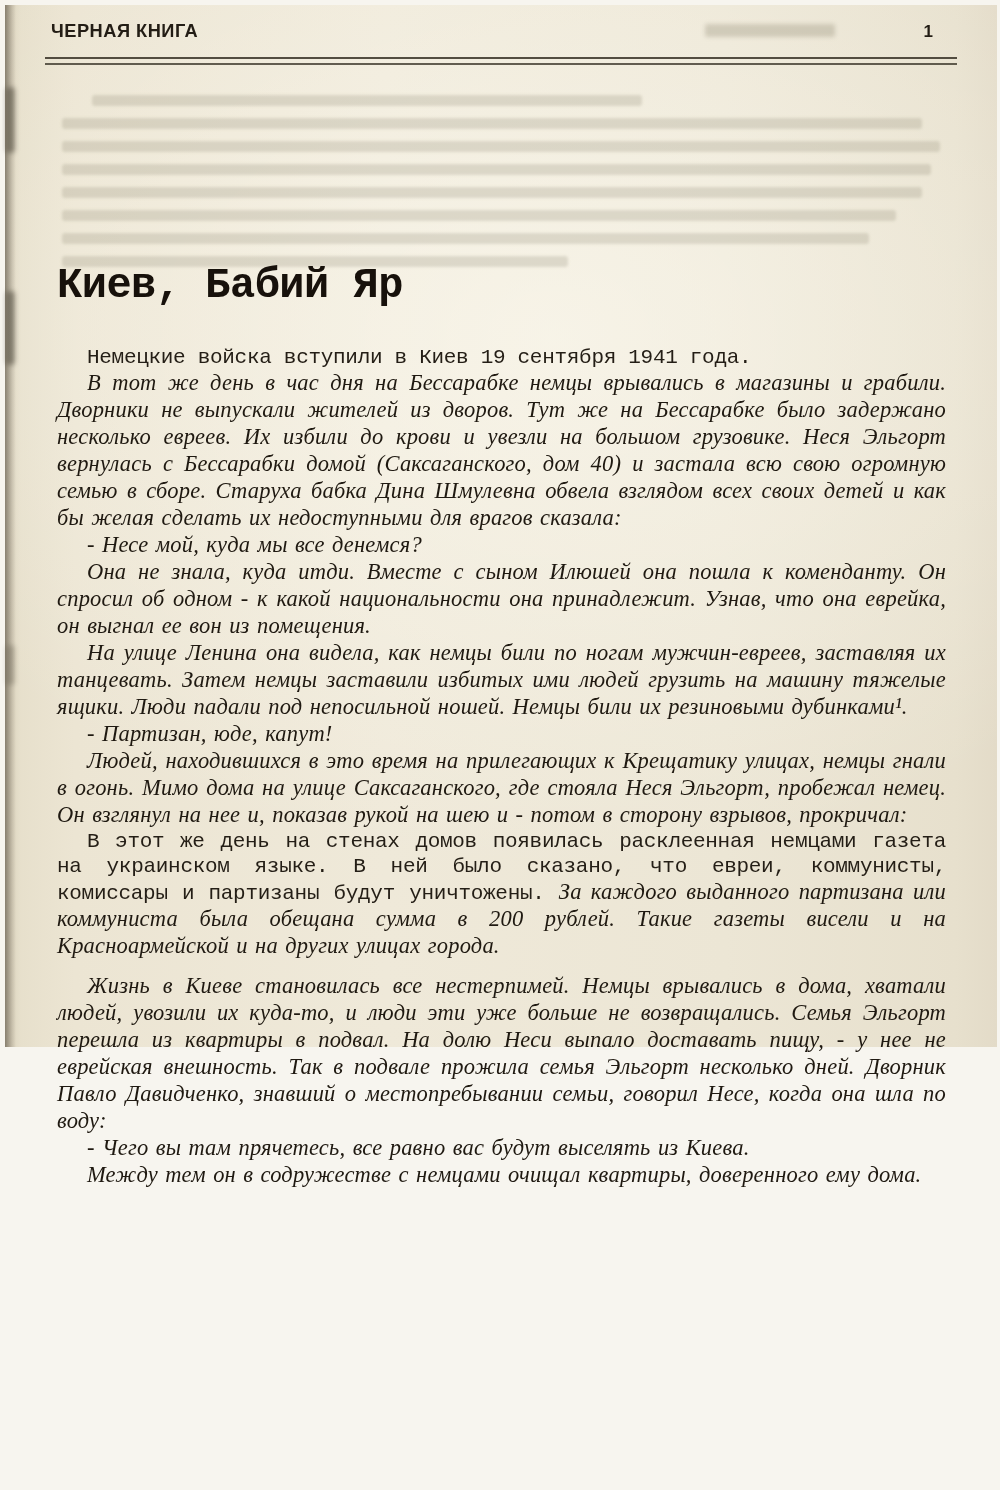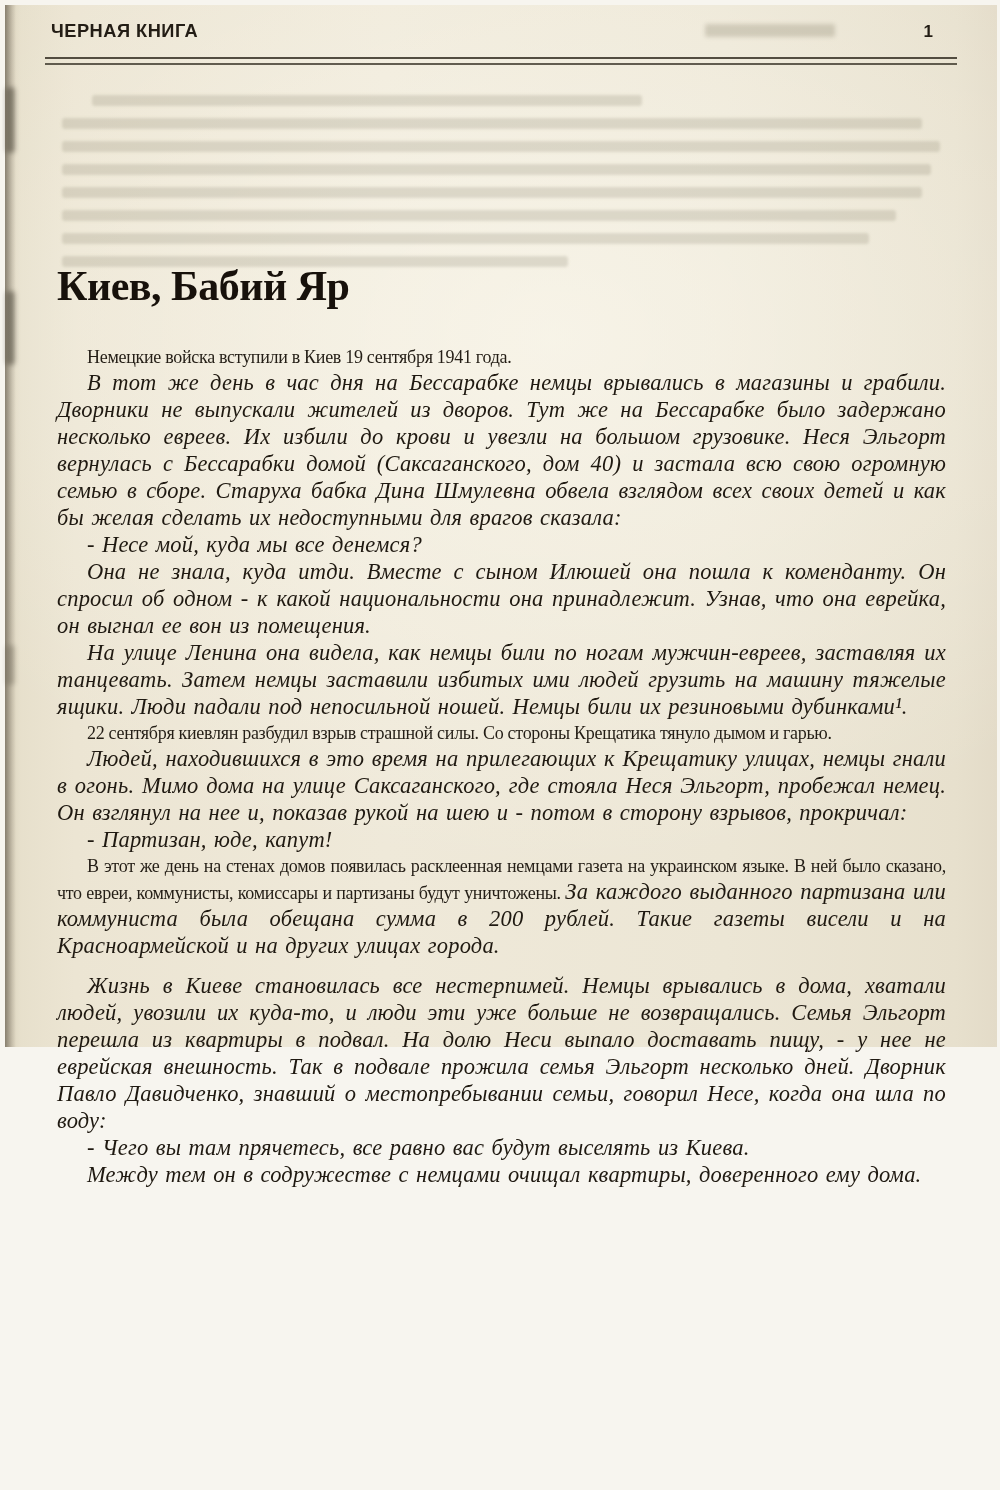--- a/index.html
+++ b/index.html
@@ -39,38 +39,38 @@
     position:absolute;left:40px;right:40px;top:52px;height:4px;
     border-top:2px solid rgba(62,56,44,0.88);
     border-bottom:2px solid rgba(62,56,44,0.80);
   }
 
   .ghost-block{position:absolute;left:57px;right:48px;top:90px;filter:blur(1.6px);opacity:.55;}
   .ghost-line{height:11px;margin-bottom:12px;background:rgba(124,117,94,0.38);border-radius:3px;}
 
   .title{
     position:absolute;left:52px;top:257px;margin:0;
-    font-family:Liberation Serif, serif;font-weight:bold;
+    font-family:Liberation Mono, monospace;font-weight:bold;
     font-size:42px;letter-spacing:-0.5px;color:#17110b;
   }
 
   .body-text{
     position:absolute;left:52px;top:340px;width:889px;
     color:#1f1911;text-align:justify;
   }
   .para{margin:0;text-indent:30px;line-height:25px;}
   .para.spaced{margin-top:13px;}
   .run.italic{
     font-family:"Liberation Serif","DejaVu Serif",serif;
     font-style:italic;font-weight:normal;
     font-size:22.5px;letter-spacing:0.2px;word-spacing:1.5px;
   }
   .run.sans{
-    font-family:Liberation Serif, serif;
-    font-weight:400;font-size:18px;letter-spacing:-0.3px;
+    font-family:Liberation Mono, monospace;
+    font-weight:400;font-size:21px;letter-spacing:-0.3px;
     color:#241e16;
   }
 </style>
 </head>
 <body>
 
 <div class="page">
   <div class="left-edge"></div>
   <div class="edge-smudge s1"></div>
   <div class="edge-smudge s2"></div>
@@ -95,21 +95,20 @@
     </div>
 
   <h1 class="title">Киев, Бабий Яр</h1>
 
   <div class="body-text">
       <p class="para"><span class="run sans">Немецкие войска вступили в Киев 19 сентября 1941 года.</span></p>
       <p class="para"><span class="run italic">В тот же день в час дня на Бессарабке немцы врывались в магазины и грабили. Дворники не выпускали жителей из дворов. Тут же на Бессарабке было задержано несколько евреев. Их избили до крови и увезли на большом грузовике. Неся Эльгорт вернулась с Бессарабки домой (Саксаганского, дом 40) и застала всю свою огромную семью в сборе. Старуха бабка Дина Шмулевна обвела взглядом всех своих детей и как бы желая сделать их недоступными для врагов сказала:</span></p>
       <p class="para"><span class="run italic">- Несе мой, куда мы все денемся?</span></p>
       <p class="para"><span class="run italic">Она не знала, куда итди. Вместе с сыном Илюшей она пошла к коменданту. Он спросил об одном - к какой национальности она принадлежит. Узнав, что она еврейка, он выгнал ее вон из помещения.</span></p>
       <p class="para"><span class="run italic">На улице Ленина она видела, как немцы били по ногам мужчин-евреев, заставляя их танцевать. Затем немцы заставили избитых ими людей грузить на машину тяжелые ящики. Люди падали под непосильной ношей. Немцы били их резиновыми дубинками¹.</span></p>
-      <p class="para"><span class="run sans">22 сентября киевлян разбудил взрыв страшной силы. Со стороны Крещатика тянуло дымом и гарью.</span></p>
+      <p class="para"><span class="run italic">- Партизан, юде, капут!</span></p>
       <p class="para"><span class="run italic">Людей, находившихся в это время на прилегающих к Крещатику улицах, немцы гнали в огонь. Мимо дома на улице Саксаганского, где стояла Неся Эльгорт, пробежал немец. Он взглянул на нее и, показав рукой на шею и - потом в сторону взрывов, прокричал:</span></p>
-      <p class="para"><span class="run italic">- Партизан, юде, капут!</span></p>
       <p class="para"><span class="run sans">В этот же день на стенах домов появилась расклеенная немцами газета на украинском языке. В ней было сказано, что евреи, коммунисты, комиссары и партизаны будут уничтожены. </span><span class="run italic">За каждого выданного партизана или коммуниста была обещана сумма в 200 рублей. Такие газеты висели и на Красноармейской и на других улицах города.</span></p>
       <p class="para spaced"><span class="run italic">Жизнь в Киеве становилась все нестерпимей. Немцы врывались в дома, хватали людей, увозили их куда-то, и люди эти уже больше не возвращались. Семья Эльгорт перешла из квартиры в подвал. На долю Неси выпало доставать пищу, - у нее не еврейская внешность. Так в подвале прожила семья Эльгорт несколько дней. Дворник Павло Давидченко, знавший о местопребывании семьи, говорил Несе, когда она шла по воду:</span></p>
       <p class="para"><span class="run italic">- Чего вы там прячетесь, все равно вас будут выселять из Киева.</span></p>
       <p class="para"><span class="run italic">Между тем он в содружестве с немцами очищал квартиры, доверенного ему дома.</span></p>
     </div>
 </div>
 
 </body></html>

